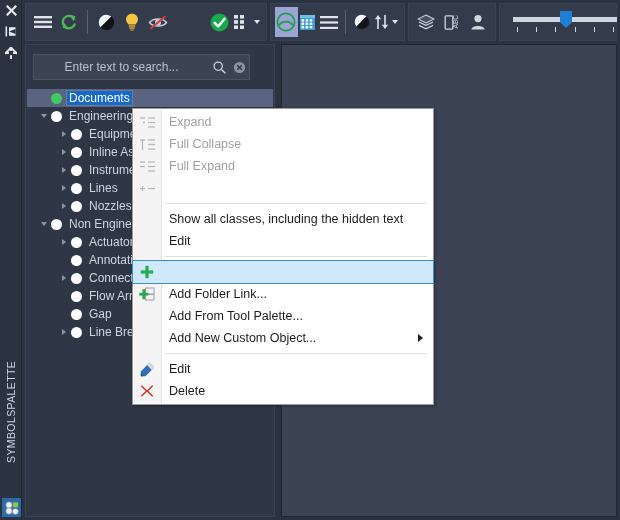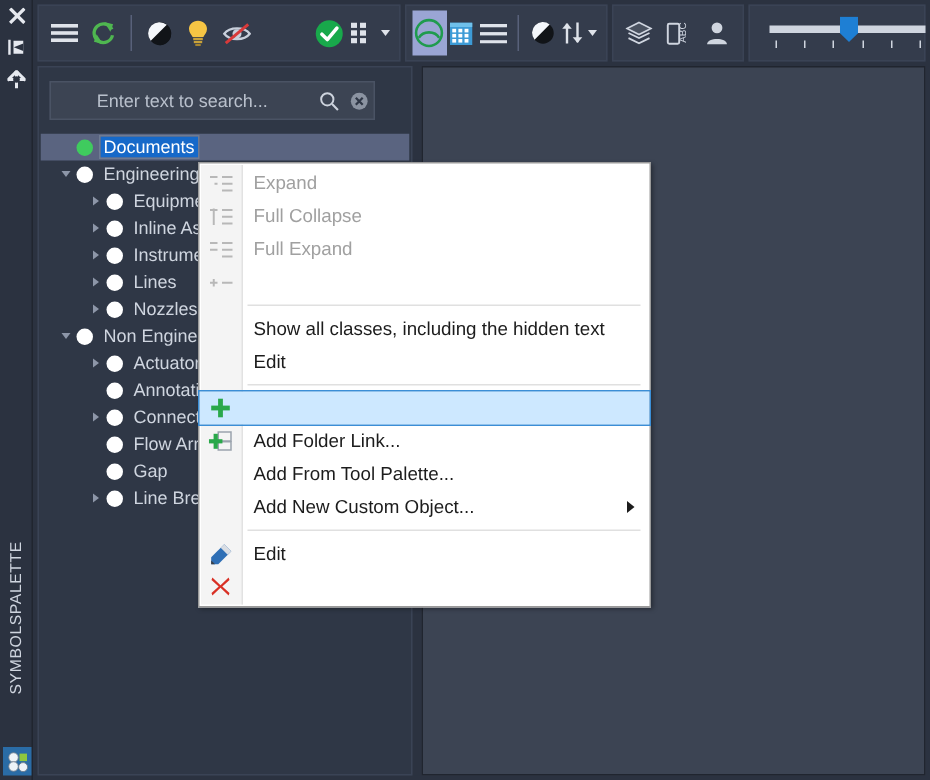--- a/index.html
+++ b/index.html
@@ -692,17 +692,18 @@
             </svg>
           </span>
           <span class="ctxlabel">Edit</span>
         </div>
         <div class="ctxitem">
           <span class="ctxicon">
             <svg width="14" height="14" viewBox="0 0 14 14">
               <path d="M1.6 1 L7 6.2 L12.4 1 L13 2.6 L8.2 7 L13 11.4 L12.4 13 L7 7.8 L1.6 13 L1 11.4 L5.8 7 L1 2.6 Z" fill="#d93025"></path>
             </svg>
           </span>
+          <span class="ctxlabel">Delete</span>
         </div>
       </div>
 
   </div>
 </div>
 
 </body></html>

